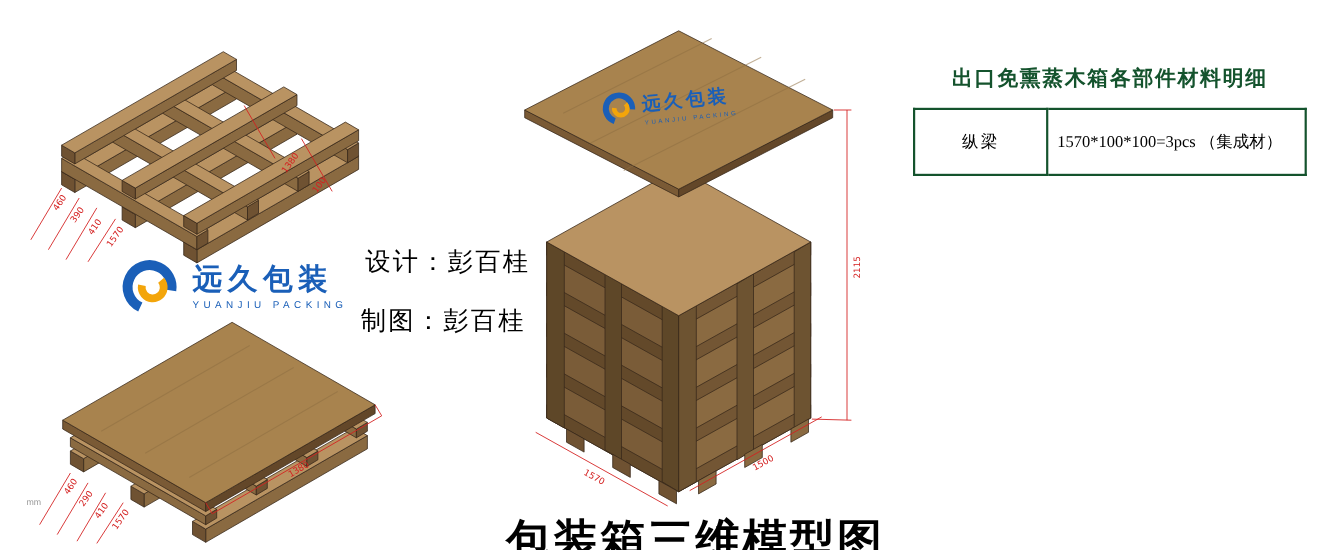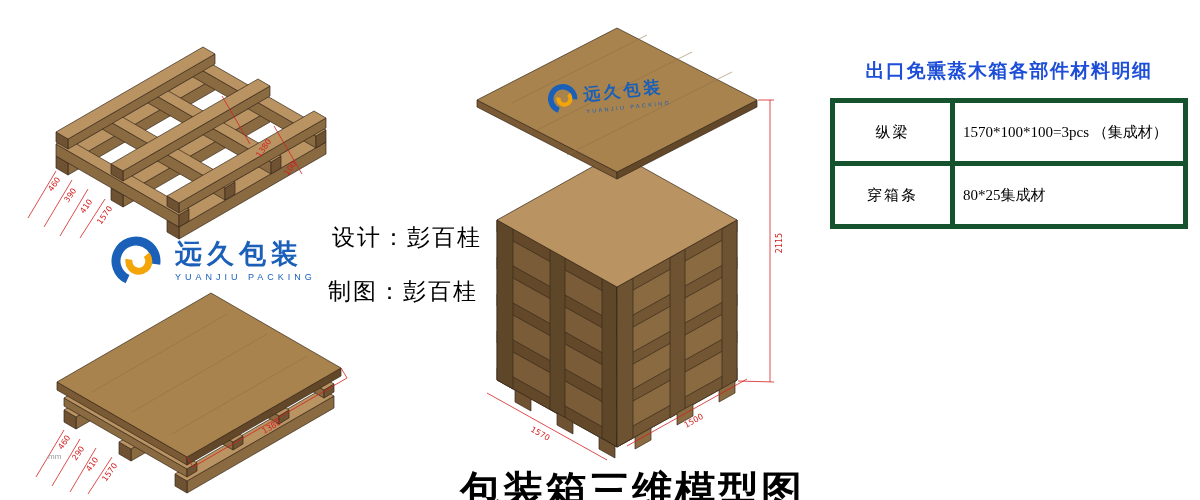--- a/index.html
+++ b/index.html
@@ -18,26 +18,26 @@
   .logo-cn{color:#1a5fb8;font-weight:bold;font-size:27px;letter-spacing:5px;line-height:1.1;}
   .logo-en{color:#1a5fb8;font-size:9px;letter-spacing:4px;margin-top:2px;}
   #main-logo{position:absolute;left:105px;top:230px;display:flex;align-items:center;gap:8px;}
   .credit{position:absolute;font-size:23px;color:#000;letter-spacing:2px;}
   #credit-design{left:332px;top:222px;}
   #credit-draft{left:328px;top:276px;}
   #main-title{position:absolute;left:452px;top:464px;width:360px;text-align:center;
               font-size:41px;font-weight:bold;color:#000;letter-spacing:2px;}
   #materials{position:absolute;left:830px;top:58px;width:358px;font-family:"Liberation Serif",serif;}
   #materials .tbl-title{font-weight:bold;font-size:19px;text-align:center;letter-spacing:1.5px;
-              color:#1d4ed8;margin-bottom:14px;}
+              color:#14532d;margin-bottom:14px;}
   #materials table{width:100%;border-collapse:collapse;}
-  #materials td{border:5px solid #14532d;height:54px;padding:2px 8px;font-size:15px;color:#000;}
+  #materials td{border:2px solid #14532d;height:54px;padding:2px 8px;font-size:15px;color:#000;}
   #materials td.part{width:34%;text-align:center;letter-spacing:2px;}
   #materials td.spec{}
-  #unit-note{position:absolute;left:48px;top:452px;font-size:8px;color:#999;}
+  #unit-note{position:absolute;left:24px;top:452px;font-size:8px;color:#999;}
 </style>
 </head>
 <body>
 
 <div id="page">
 
   <svg style="left:8px;top:6px;" width="340" height="238" viewBox="0 0 340 238">
     <g>
       <polygon class="fside" points="60,157 207,72 207,84 60,169"></polygon>
       <polygon class="fend" points="48,150 60,157 60,169 48,162"></polygon>
@@ -219,23 +219,19 @@
   <div id="main-title">包装箱三维模型图</div>
 
   <div id="materials">
     <div class="tbl-title">出口免熏蒸木箱各部件材料明细</div>
     <table>
       <tbody>
         <tr>
           <td class="part">纵梁</td>
           <td class="spec">1570*100*100=3pcs （集成材）</td>
         </tr>
-        <tr>
-          <td class="part">穿箱条</td>
-          <td class="spec">80*25集成材</td>
-        </tr>
       </tbody>
     </table>
   </div>
 
   <div id="unit-note">mm</div>
 
 </div>
 
 </body></html>

